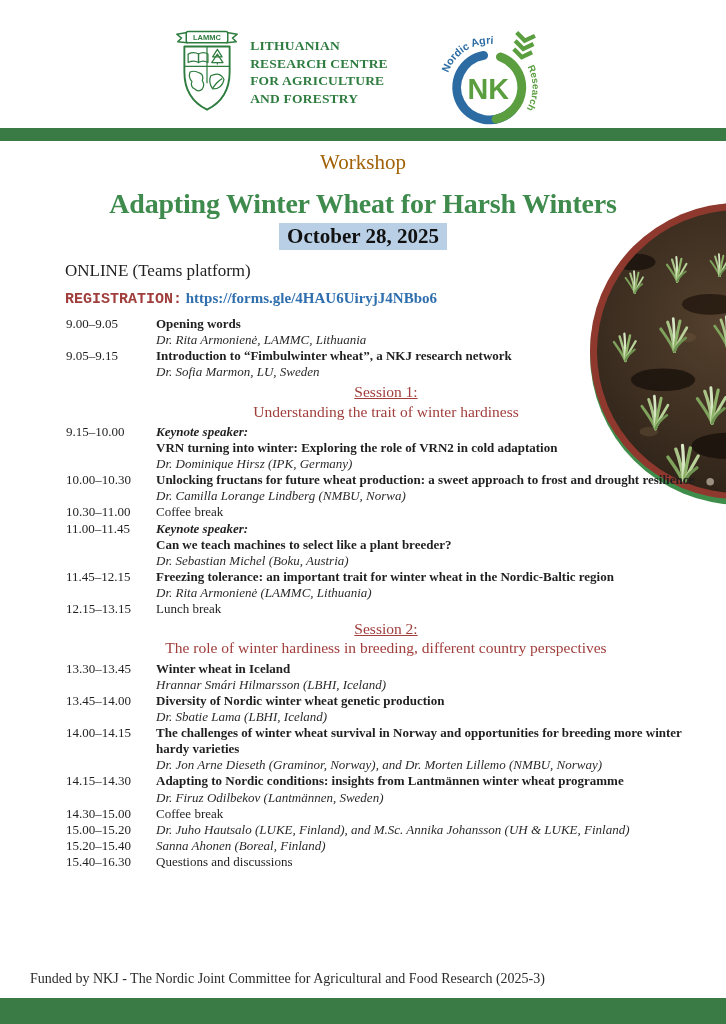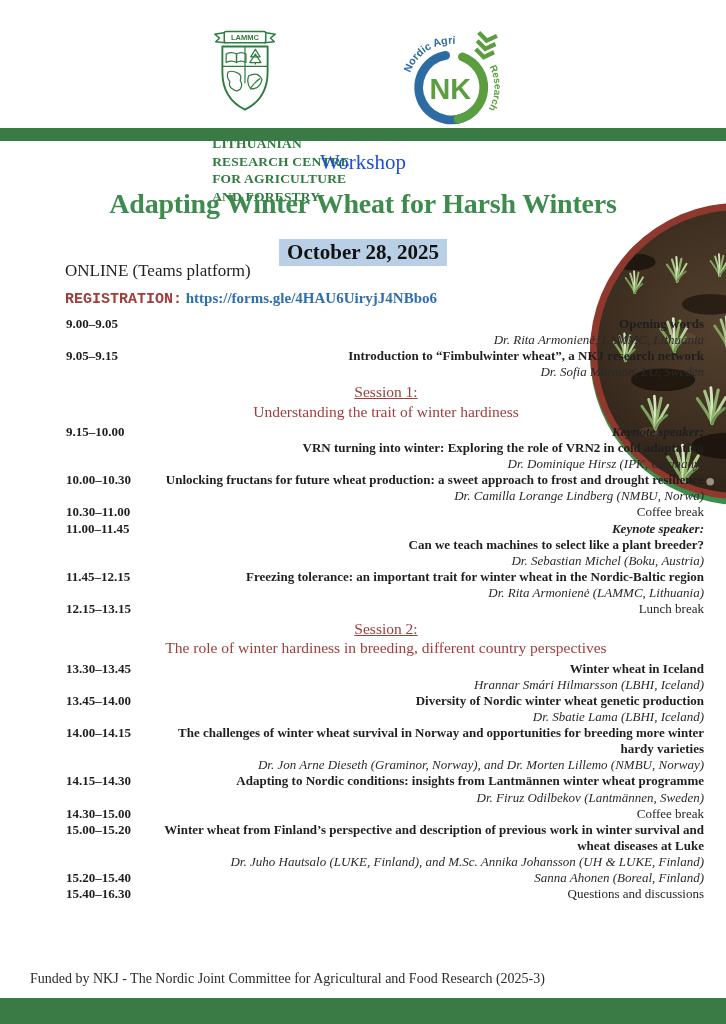--- a/index.html
+++ b/index.html
@@ -4,39 +4,39 @@
 <style>
   * { margin:0; padding:0; box-sizing:border-box; }
   html,body { background:#e9e9e9; }
   .page {
     position:relative; width:726px; height:1024px; margin:0 auto;
     background:#fff; overflow:hidden;
     font-family:"Liberation Serif","DejaVu Serif",serif; color:#1f1f1f;
   }
   
   .header { position:absolute; top:28px; left:0; right:0; display:flex; justify-content:center; align-items:flex-start; gap:46px; }
-  .lammc { display:flex; gap:10px; align-items:flex-start;flex-direction:column; }
+  .lammc { display:flex; gap:10px; align-items:flex-start; }
   .lammc-name { margin-top:9px; font-weight:bold; font-size:13.5px; line-height:1.3; color:var(--green_dark); letter-spacing:.2px; }
   .bar { position:absolute; left:0; width:100%; background:var(--green_bar); }
   .bar.top { top:128px; height:13px; }
   .bar.bottom { bottom:0; height:26px; }
   
-  .kicker { position:absolute; top:150px; left:0; width:100%; text-align:center; font-size:21px; color:#1d4ed8; z-index:2; }
+  .kicker { position:absolute; top:150px; left:0; width:100%; text-align:center; font-size:21px; color:#a16207; z-index:2; }
   .title  { position:absolute; top:188px; left:0; width:100%; text-align:center; font-size:28px; font-weight:bold; color:var(--green_title); letter-spacing:-.2px; z-index:2; }
-  .date-line { position:absolute; top:223px; left:0; width:100%; text-align:center; z-index:2;margin-top:16px; }
+  .date-line { position:absolute; top:223px; left:0; width:100%; text-align:center; z-index:2; }
   .date-line span { display:inline-block; background:var(--date_highlight); color:#111; font-size:21px; font-weight:bold; padding:1px 8px; }
   .venue { position:absolute; top:261px; left:65px; font-size:17px; z-index:2; }
   .registration { position:absolute; top:290px; left:65px; font-size:15px; font-weight:bold; z-index:2; }
   .reg-label { color:var(--red_accent);font-family:Liberation Mono, monospace; }
   .reg-link { color:var(--blue_link); text-decoration:none; }
   
   .schedule { position:absolute; top:316px; left:66px; width:640px; font-size:13px; line-height:1.24; z-index:2; }
   .row { display:flex; }
-  .time { width:90px; flex:none;font-weight:bold; }
-  .cell { flex:1; max-width:548px;text-align:right; }
+  .time { width:90px; flex:none; }
+  .cell { flex:1; max-width:548px; }
   .t.bold, .pre { font-weight:bold; }
   .pre { font-style:italic; }
   .spk { font-style:italic; color:#2a2a2a; }
   .session { text-align:center; color:var(--red_accent); font-weight:normal; margin:2px 0 3px; }
   .s-label { font-size:15.5px; text-decoration:underline; }
   .s-sub { font-size:15.5px; }
   
   .photo { position:absolute; left:590px; top:203px; width:302px; height:302px; border-radius:50%; background:var(--green_ring); z-index:1; }
   .photo .ring { position:absolute; left:0; top:0; right:6px; bottom:6px; border-radius:50%; background:var(--maroon_ring); }
   .photo .img { position:absolute; left:7px; top:7px; right:12px; bottom:12px; border-radius:50%; overflow:hidden; }
@@ -210,21 +210,20 @@
       </div>
       <div class="row">
         <div class="time">14.30–15.00</div>
         <div class="cell">
           <div class="t">Coffee break</div>
         </div>
       </div>
       <div class="row">
         <div class="time">15.00–15.20</div>
         <div class="cell">
-          <div class="t bold">Winter wheat from Finland’s perspective and description of previous work in winter survival and wheat diseases at Luke</div>
           <div class="spk">Dr. Juho Hautsalo (LUKE, Finland), and M.Sc. Annika Johansson (UH &amp; LUKE, Finland)</div>
         </div>
       </div>
       <div class="row">
         <div class="time">15.20–15.40</div>
         <div class="cell">
           <div class="spk">Sanna Ahonen (Boreal, Finland)</div>
         </div>
       </div>
       <div class="row">

